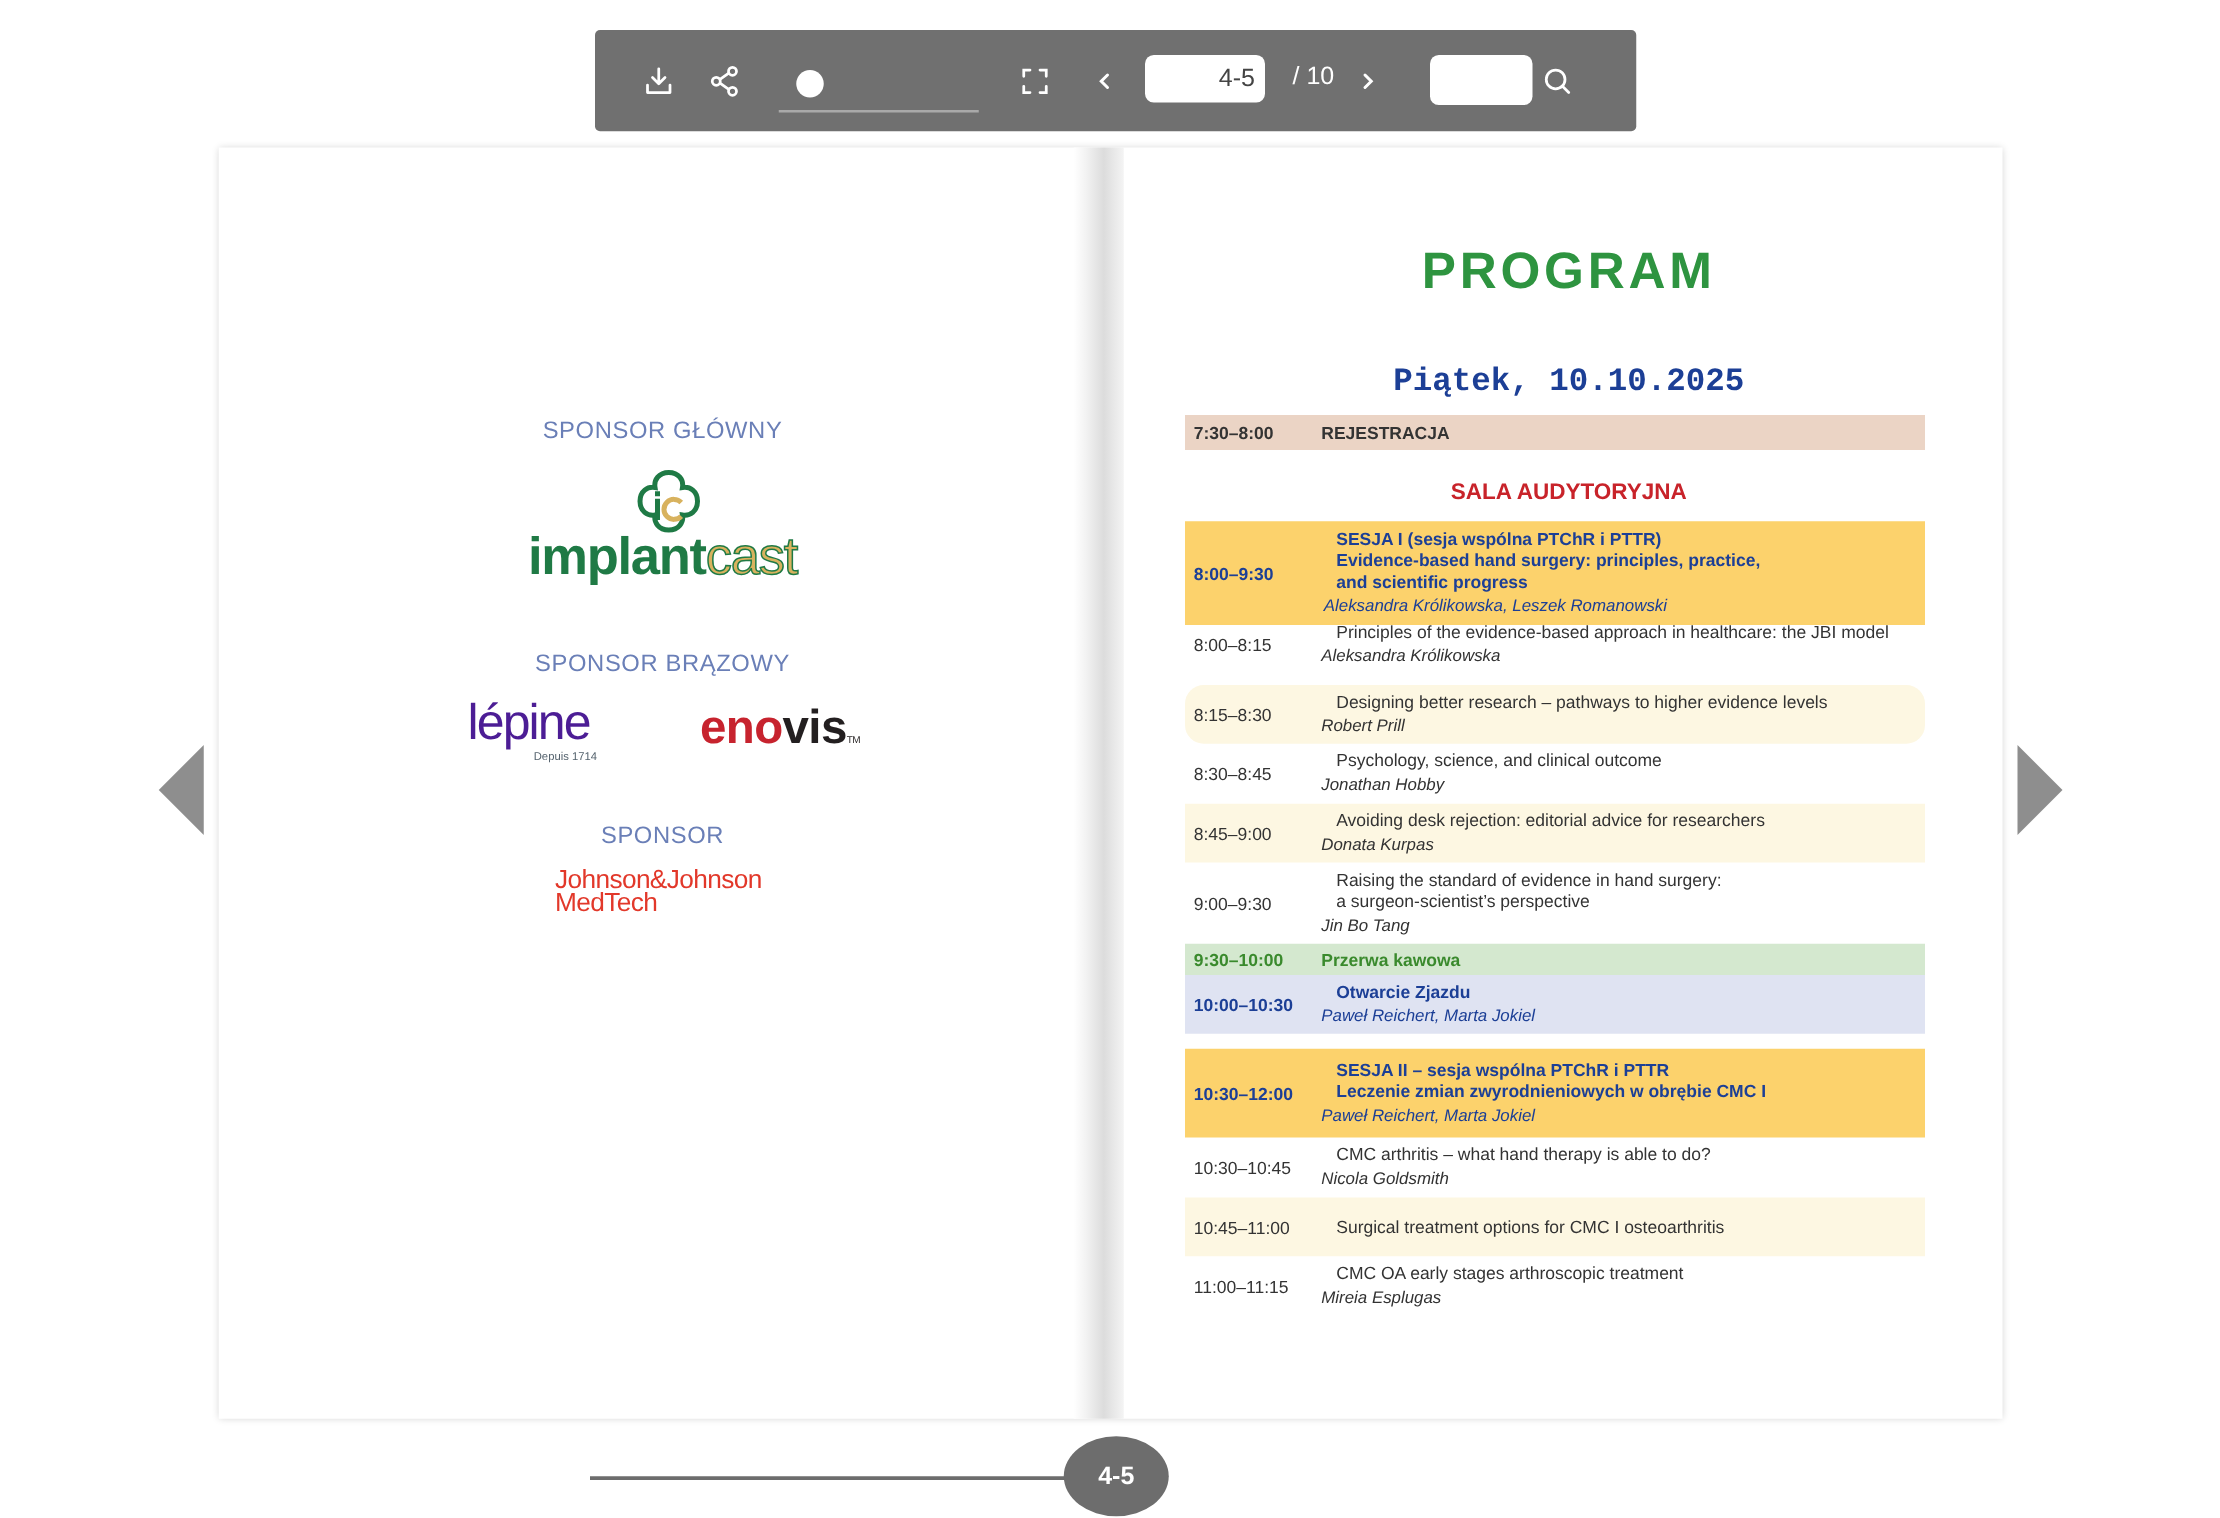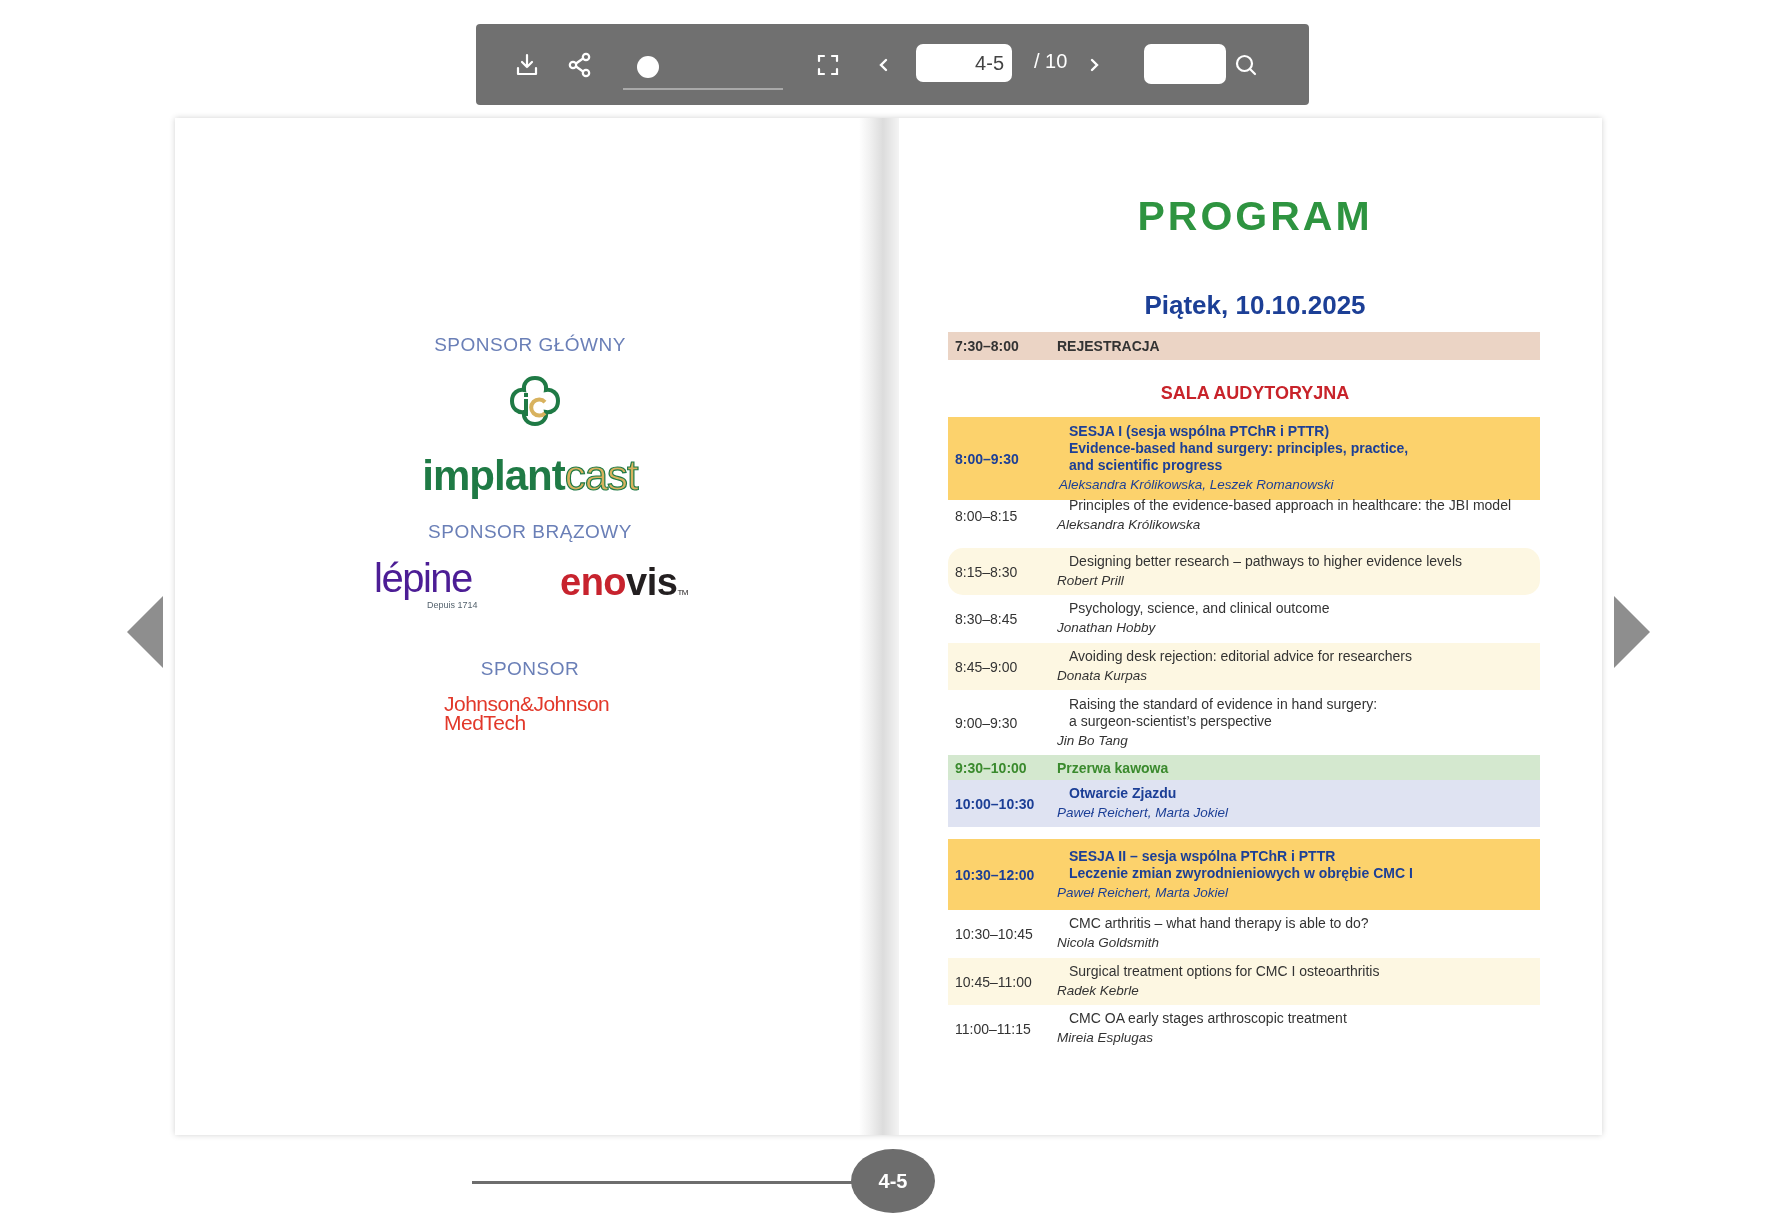--- a/index.html
+++ b/index.html
@@ -15,31 +15,31 @@
   .search-input{position:absolute;left:1144px;top:44px;width:78px;height:38px;border-radius:7px;background:#fff;border:none;}
   
   .book{position:absolute;left:175px;top:118px;width:1427px;height:1017px;background:#fff;box-shadow:0 0 6px rgba(0,0,0,0.18);}
   .spine{position:absolute;left:684px;top:0;width:40px;height:100%;background:linear-gradient(to right,#ffffff 0%,#f2f2f2 25%,#dcdcdc 60%,#f4f4f4 100%);}
   .nav-arrow{position:absolute;width:0;height:0;cursor:pointer;}
   .arrow-left{left:127px;top:596px;border-top:36px solid transparent;border-bottom:36px solid transparent;border-right:36px solid #8e8e8e;}
   .arrow-right{left:1614px;top:596px;border-top:36px solid transparent;border-bottom:36px solid transparent;border-left:36px solid #8e8e8e;}
   
   .sp-label{position:absolute;left:0;width:710px;text-align:center;color:#6a7fb7;font-size:19px;letter-spacing:0.5px;}
   .logo-ic{position:absolute;left:325px;top:254px;width:70px;height:70px;}
-  .logo-implant{position:absolute;left:0;width:710px;top:334px;text-align:center;font-size:42px;font-weight:bold;color:#1f7a45;letter-spacing:-1px;}
+  .logo-implant{position:absolute;left:0;width:710px;top:303px;text-align:center;font-size:42px;font-weight:bold;color:#1f7a45;letter-spacing:-1px;}
   .logo-implant .cast{color:#d8b25e;font-weight:normal;-webkit-text-stroke:1.2px #1f7a45;}
   .logo-lepine{position:absolute;left:199px;top:438px;font-size:40px;font-weight:normal;color:#4c1d95;letter-spacing:-1.5px;}
   .logo-lepine-sub{position:absolute;left:252px;top:482px;font-size:9px;color:#55636e;}
   .logo-enovis{position:absolute;left:385px;top:443px;font-size:38px;font-weight:bold;color:#c7232e;letter-spacing:-0.5px;}
   .logo-enovis .vis{color:#231f20;}
   .logo-enovis .tm{font-size:8px;color:#231f20;font-weight:normal;}
   .logo-jj{position:absolute;left:269px;top:576px;color:#e2382a;font-size:21px;line-height:19px;letter-spacing:-0.5px;}
   
   .program-title{position:absolute;left:735px;width:690px;top:75px;text-align:center;color:#2e9440;font-size:41px;font-weight:900;letter-spacing:3px;}
-  .day-title{position:absolute;left:735px;width:690px;top:172px;text-align:center;color:#1c3f96;font-size:26px;font-weight:bold;}
+  .day-title{position:absolute;left:735px;width:690px;top:172px;text-align:center;color:#1c3f96;font-size:26px;font-weight:bold;font-family:Liberation Mono, monospace;}
   .sala-title{position:absolute;left:735px;width:690px;top:265px;text-align:center;color:#c8232a;font-size:18px;font-weight:bold;}
   .row{position:absolute;left:773px;width:592px;box-sizing:border-box;font-size:14px;color:#333;}
   .row .time{position:absolute;left:7px;top:50%;transform:translateY(-50%);}
   .row .content{position:absolute;left:109px;top:50%;transform:translateY(-50%);right:8px;}
   .row .title{display:block;line-height:17px;margin-left:12px;}
   .row .speaker{display:block;font-style:italic;line-height:21px;font-size:13.5px;}
   .bg-reg{background:#ebd4c5;}
   .bg-session{background:#fcd26c;}
   .bg-cream{background:#fdf7e2;}
   .bg-break{background:#d4e8cf;}
@@ -209,21 +209,20 @@
       <span class="time">10:30–10:45</span>
       <span class="content">
           <span class="title">CMC arthritis – what hand therapy is able to do?</span>
           <span class="speaker">Nicola Goldsmith</span>
         </span>
     </div>
     <div class="row bg-cream" style="top:840px;height:47px;">
       <span class="time">10:45–11:00</span>
       <span class="content">
           <span class="title">Surgical treatment options for CMC I osteoarthritis</span>
-          <span class="speaker">Radek Kebrle</span>
         </span>
     </div>
     <div class="row" style="top:887px;height:48px;">
       <span class="time">11:00–11:15</span>
       <span class="content">
           <span class="title">CMC OA early stages arthroscopic treatment</span>
           <span class="speaker">Mireia Esplugas</span>
         </span>
     </div>
   </div>

